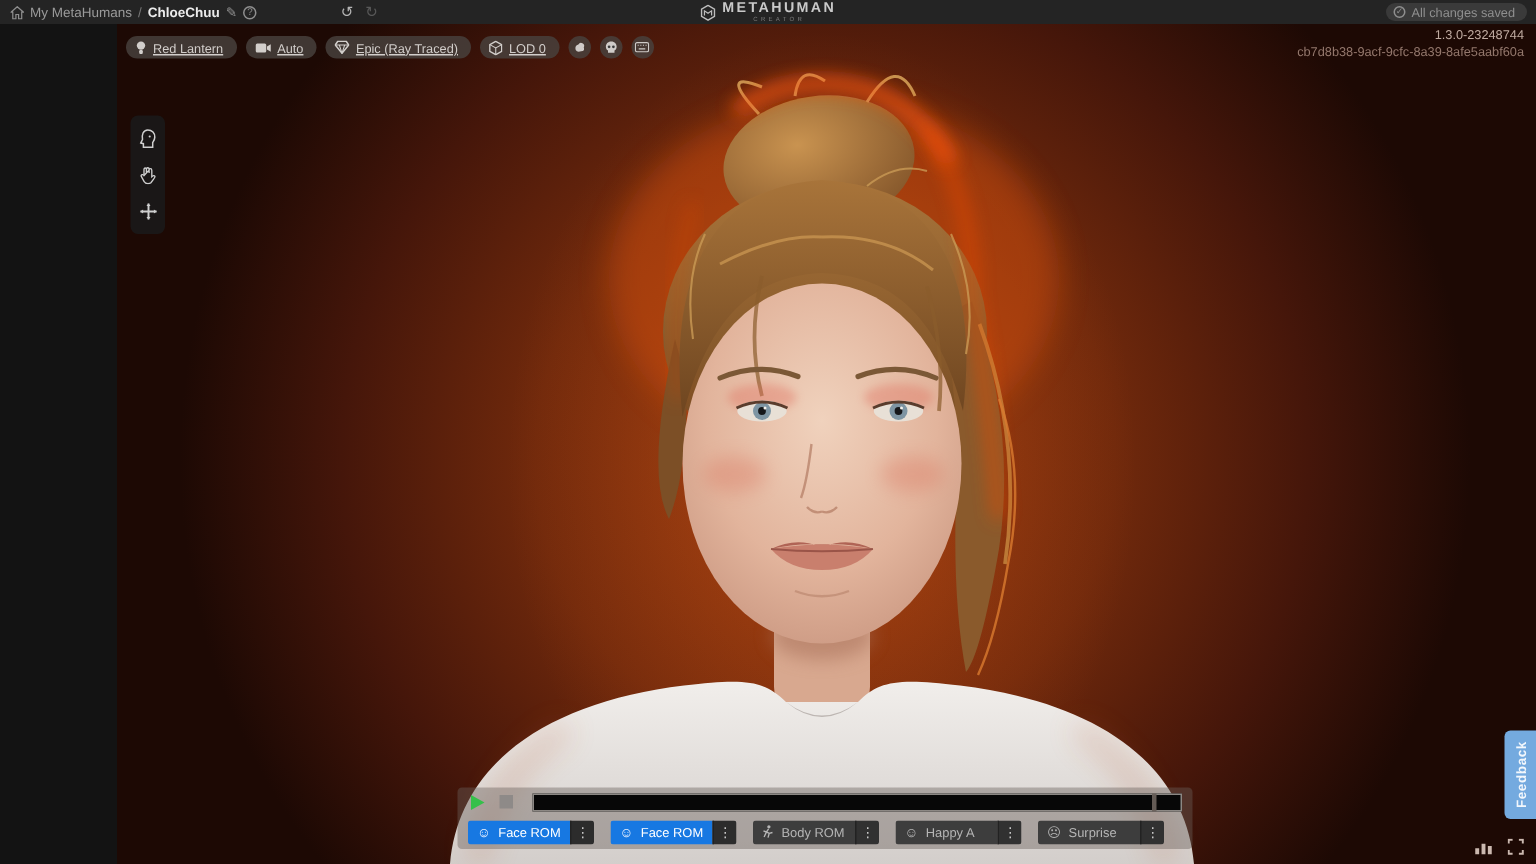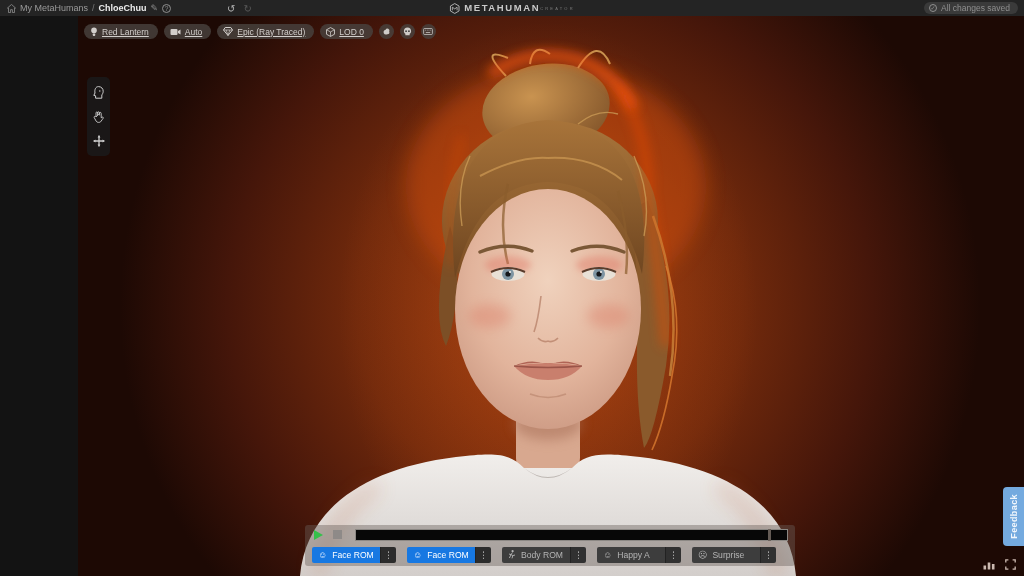--- a/index.html
+++ b/index.html
@@ -29,21 +29,21 @@
     width: 9px; height: 9px; border: 1px solid #8f8f8f; border-radius: 50%;
     font-size: 6.5px; line-height: 7px; text-align: center; color: #8f8f8f; cursor: pointer;
   }
   .undo-redo { display: flex; gap: 8px; margin-left: 52px; font-size: 10px; }
   .undo { color: #b5b5b5; cursor: pointer; }
   .redo { color: #585858; cursor: pointer; }
   .logo {
     position: absolute; left: 50%; top: 0; transform: translateX(-50%);
     height: 16px; display: flex; align-items: center; gap: 4px;
   }
-  .logo-text { display: flex; flex-direction: row; align-items: center; line-height: 1; }
+  .logo-text { display: flex; flex-direction: column; align-items: center; line-height: 1; }
   .logo-title { color: #c9c9c9; font-weight: bold; font-size: 9.5px; letter-spacing: 1.6px; }
   .logo-sub { color: #7d7d7d; font-size: 4px; letter-spacing: 2.2px; margin-top: 1px; }
   .save-pill {
     position: absolute; right: 6px; top: 2px; height: 12px;
     background: rgba(255,255,255,0.10); border-radius: 7px;
     display: flex; align-items: center; gap: 4px; padding: 0 8px 0 5px;
     color: #8f8f8f; font-size: 8.5px;
   }
   .check-circle {
     width: 8px; height: 8px; border: 1px solid #8f8f8f; border-radius: 50%;
@@ -312,20 +312,24 @@
         </svg>
     </div>
     <div class="round-btn">
       <svg width="10" height="7" viewBox="0 0 11 8">
           <rect x="0.5" y="0.5" width="10" height="7" rx="1.2" fill="none" stroke="#cfcbc8" stroke-width="0.9"></rect>
           <path d="M2.2 2.5 H3 M4.2 2.5 H5 M6.2 2.5 H7 M8.2 2.5 H9 M3 5.2 H8" stroke="#cfcbc8" stroke-width="0.9"></path>
         </svg>
     </div>
   </div>
 
+  <div class="version-info">
+    <div class="version-line1">1.3.0-23248744</div>
+    <div class="version-line2">cb7d8b38-9acf-9cfc-8a39-8afe5aabf60a</div>
+  </div>
 
   <div class="tool-palette">
     <div class="tool-btn">
       <svg width="11" height="13" viewBox="0 0 11 13">
           <path d="M5.5 0.6 C8.4 0.6 10.3 2.8 10.2 5.4 C10.1 7.4 9.2 8.2 8.8 9 L8.8 12.2 L2.6 12.2 L2.6 9.8 L0.8 9.4 L2 7 C1.4 4 2.4 0.6 5.5 0.6 Z" fill="none" stroke="#cfcfcf" stroke-width="1"></path>
           <circle cx="6.8" cy="5" r="0.7" fill="#cfcfcf"></circle>
         </svg>
     </div>
     <div class="tool-btn">
       <svg width="11" height="12" viewBox="0 0 11 12">

